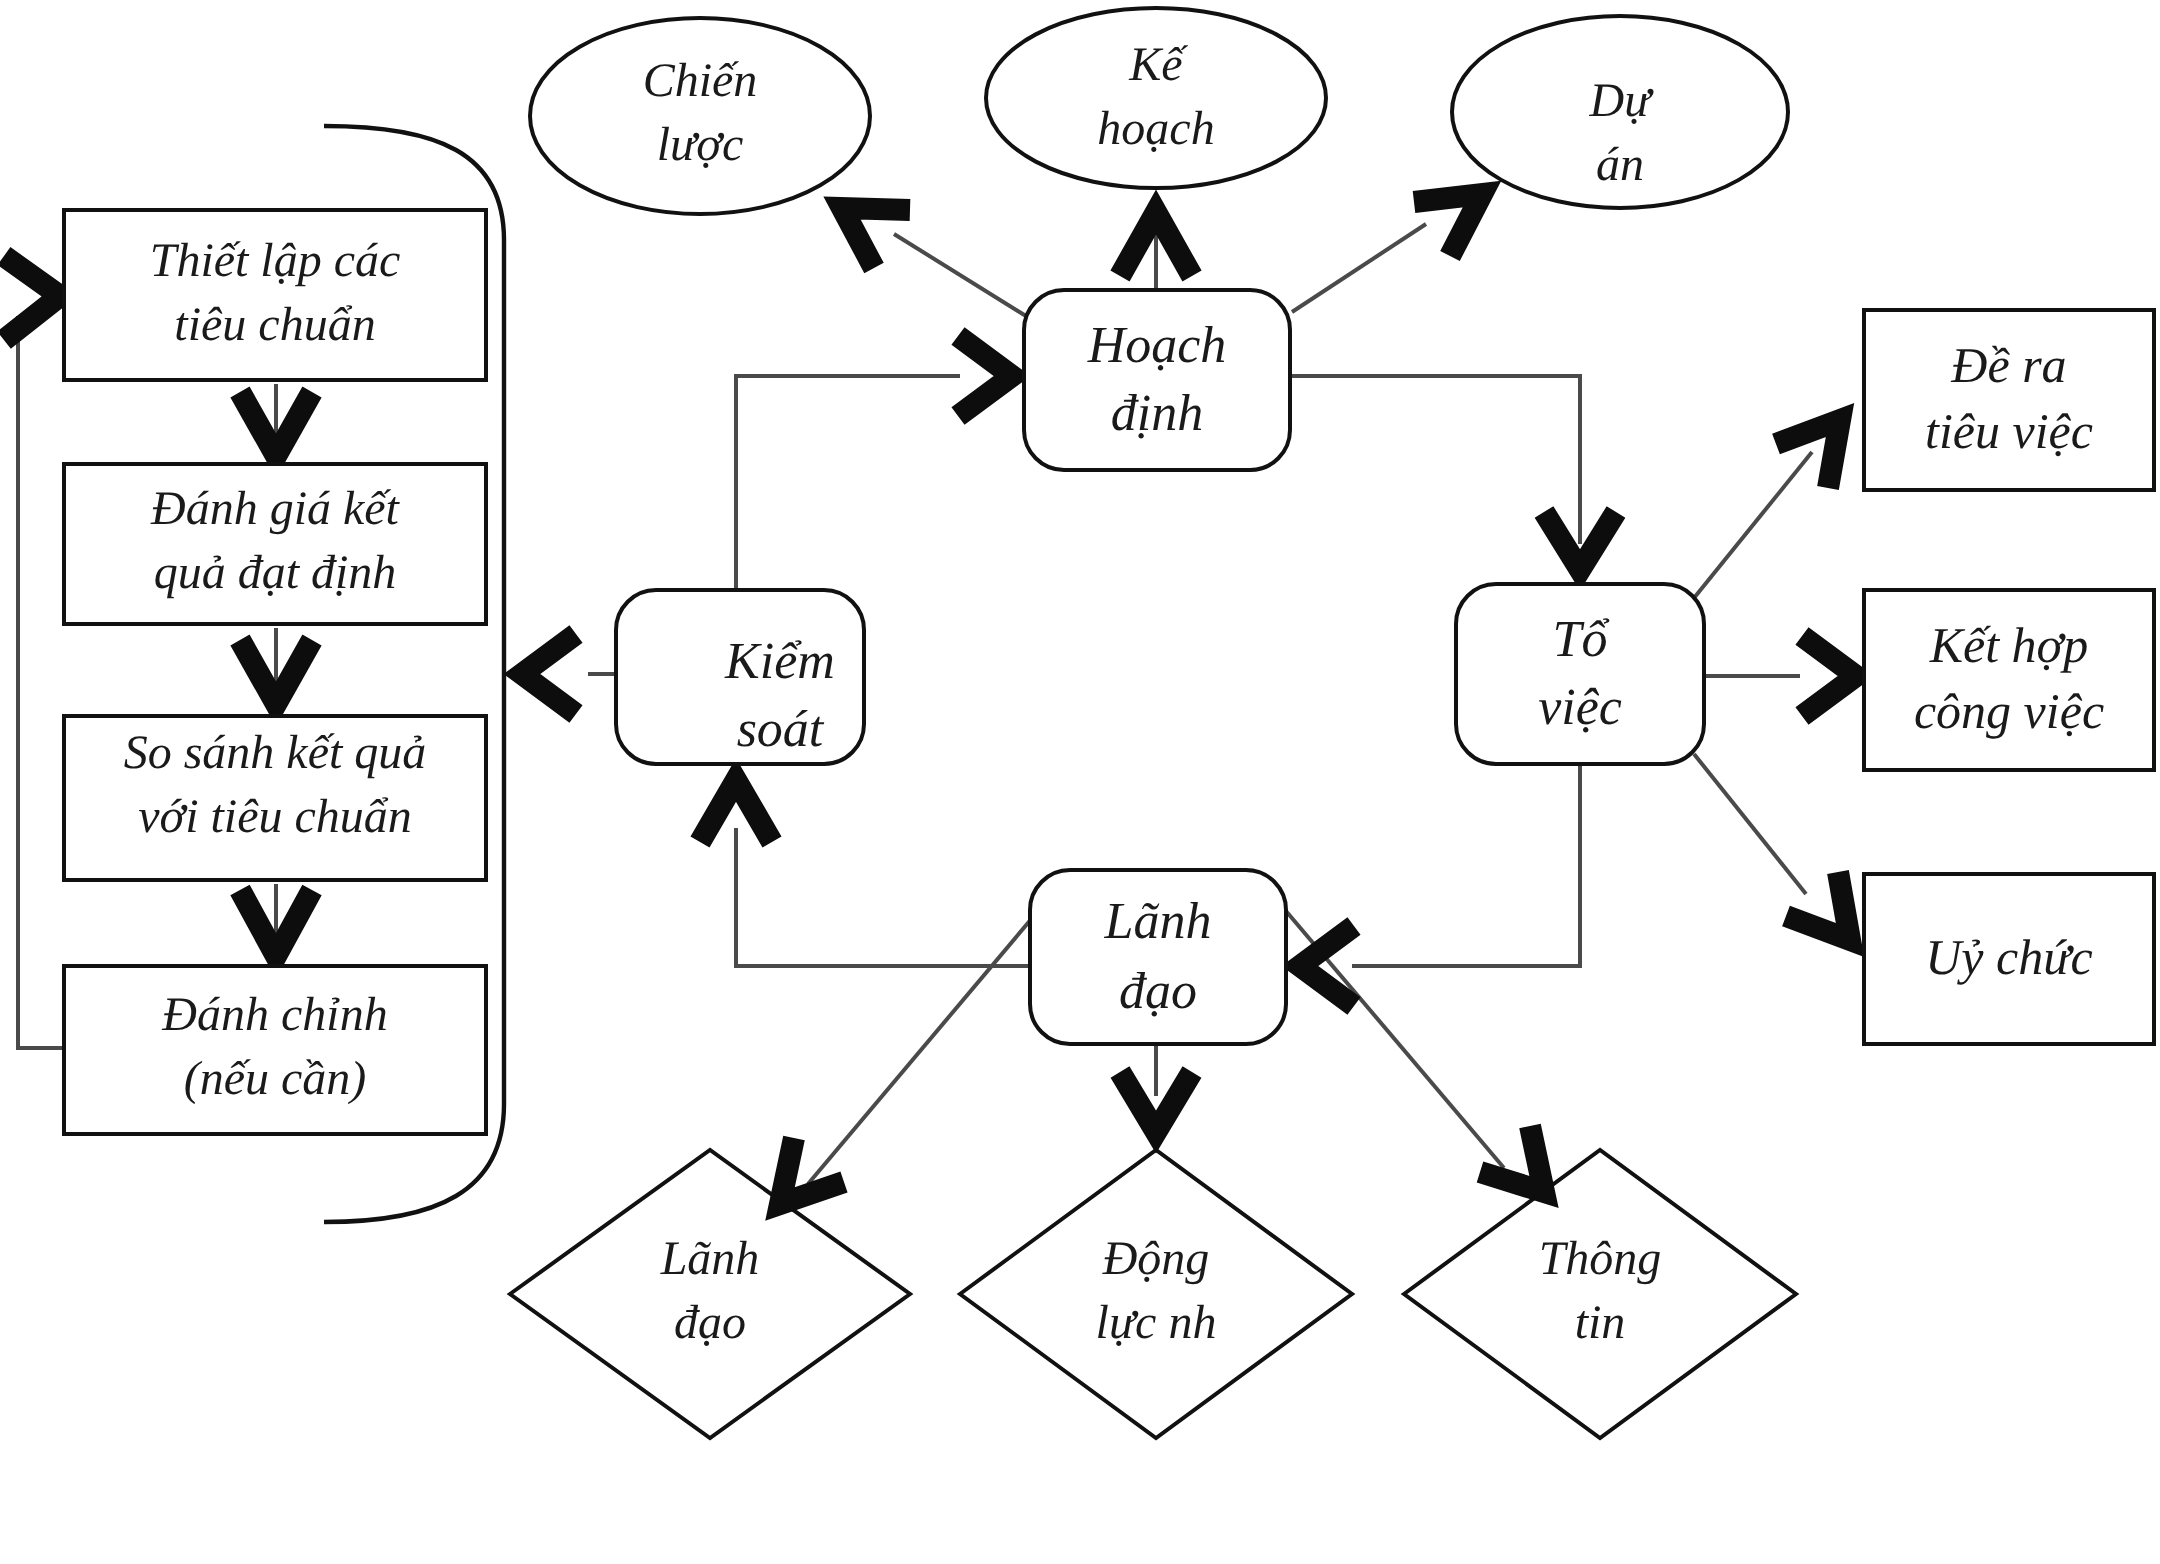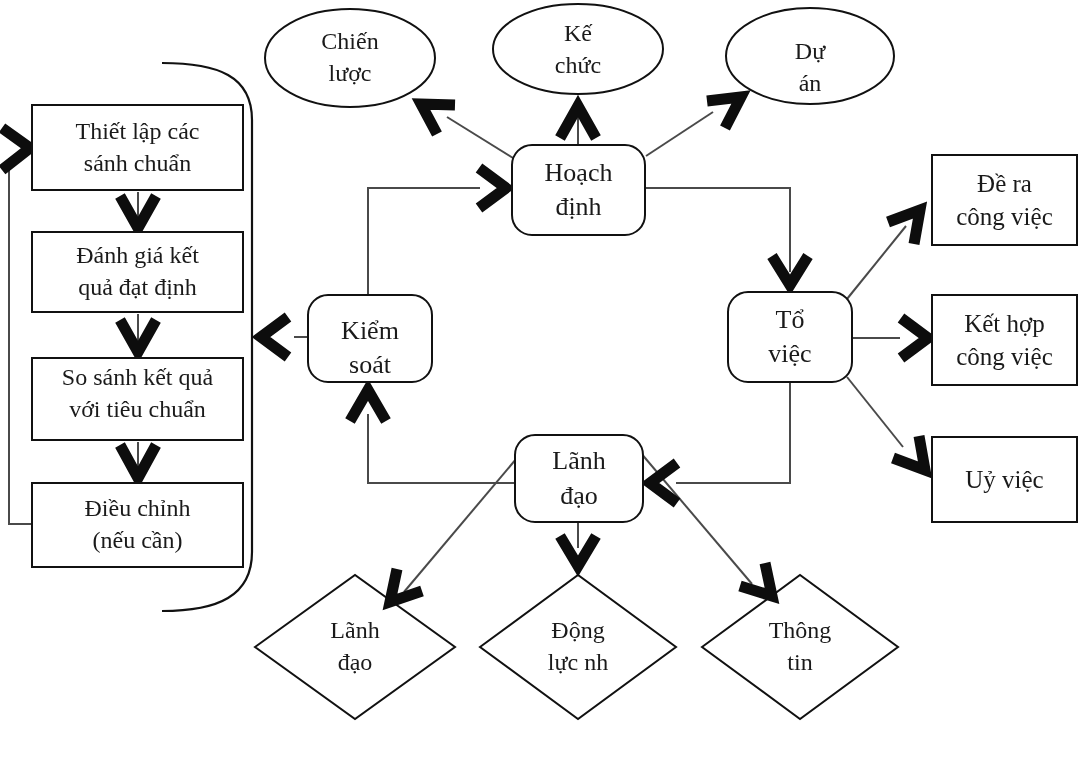--- a/index.html
+++ b/index.html
@@ -1,18 +1,18 @@
 <!DOCTYPE html>
 <html><head>
 <meta charset="utf-8">
 <style>
   html,body{margin:0;padding:0;background:#ffffff;}
   #stage{
     position:relative;width:1080px;height:782px;background:#ffffff;overflow:hidden;
-    font-family:"Liberation Serif","DejaVu Serif",serif;color:#1a1a1a;
+    font-family:"Liberation Serif","DejaVu Serif",serif;color:#1a1a1a;font-style:italic;
   }
   #wires{position:absolute;left:0;top:0;width:1080px;height:782px;}
   .label{
     position:absolute;display:flex;align-items:center;justify-content:center;
     text-align:center;white-space:pre-line;line-height:1.32;color:#1a1a1a;
     pointer-events:none;
   }
   .f24{font-size:24px;}
   .f25{font-size:25px;}
   .f26{font-size:26px;}
@@ -94,47 +94,47 @@
       <rect x="512" y="145" width="133" height="90" rx="20"></rect>
       <rect x="308" y="295" width="124" height="87" rx="20"></rect>
       <rect x="728" y="292" width="124" height="90" rx="20"></rect>
       <rect x="515" y="435" width="128" height="87" rx="20"></rect>
     </g>
   </svg>
 
   <div class="label f24" style="left:264px;top:8px;width:172px;height:100px;">Chiến
 lược</div>
   <div class="label f24" style="left:492px;top:4px;width:172px;height:92px;">Kế
-chức</div>
+hoạch</div>
   <div class="label f24" style="left:726px;top:20px;width:168px;height:96px;">Dự
 án</div>
 
   <div class="label f24" style="left:32px;top:105px;width:211px;height:85px;">Thiết lập các
-sánh chuẩn</div>
+tiêu chuẩn</div>
   <div class="label f24" style="left:32px;top:232px;width:211px;height:80px;">Đánh giá kết
 quả đạt định</div>
   <div class="label f24" style="left:32px;top:358px;width:211px;height:72px;">So sánh kết quả
 với tiêu chuẩn</div>
-  <div class="label f24" style="left:32px;top:483px;width:211px;height:84px;">Điều chỉnh
+  <div class="label f24" style="left:32px;top:483px;width:211px;height:84px;">Đánh chỉnh
 (nếu cần)</div>
 
   <div class="label f26" style="left:512px;top:145px;width:133px;height:90px;">Hoạch
 định</div>
-  <div class="label f26" style="left:308px;top:295px;width:124px;height:106px;">Kiểm
+  <div class="label f26" style="left:308px;top:295px;width:124px;height:106px;padding-left:20px;">Kiểm
 soát</div>
   <div class="label f26" style="left:728px;top:292px;width:124px;height:90px;">Tổ
 việc</div>
   <div class="label f26" style="left:515px;top:435px;width:128px;height:87px;">Lãnh
 đạo</div>
 
   <div class="label f25" style="left:932px;top:155px;width:145px;height:90px;">Đề ra
-công việc</div>
+tiêu việc</div>
   <div class="label f25" style="left:932px;top:295px;width:145px;height:90px;">Kết hợp
 công việc</div>
-  <div class="label f25" style="left:932px;top:437px;width:145px;height:85px;">Uỷ việc</div>
+  <div class="label f25" style="left:932px;top:437px;width:145px;height:85px;">Uỷ chức</div>
 
   <div class="label f24" style="left:275px;top:595px;width:160px;height:104px;">Lãnh
 đạo</div>
   <div class="label f24" style="left:720px;top:595px;width:160px;height:104px;">Thông
 tin</div>
   <div class="label f24" style="left:498px;top:595px;width:160px;height:104px;">Động
 lực nh</div>
 
 </div>
 

